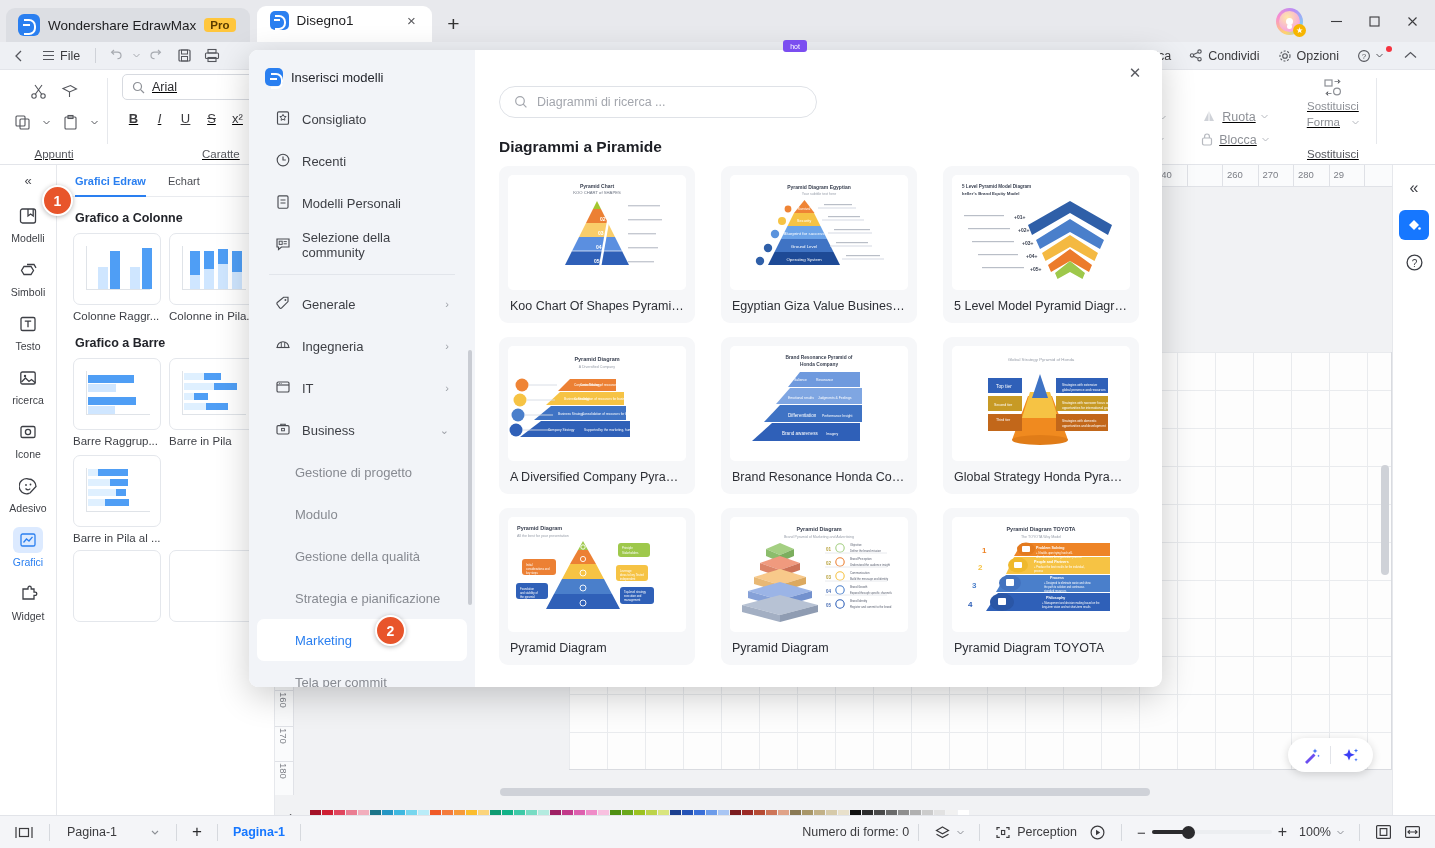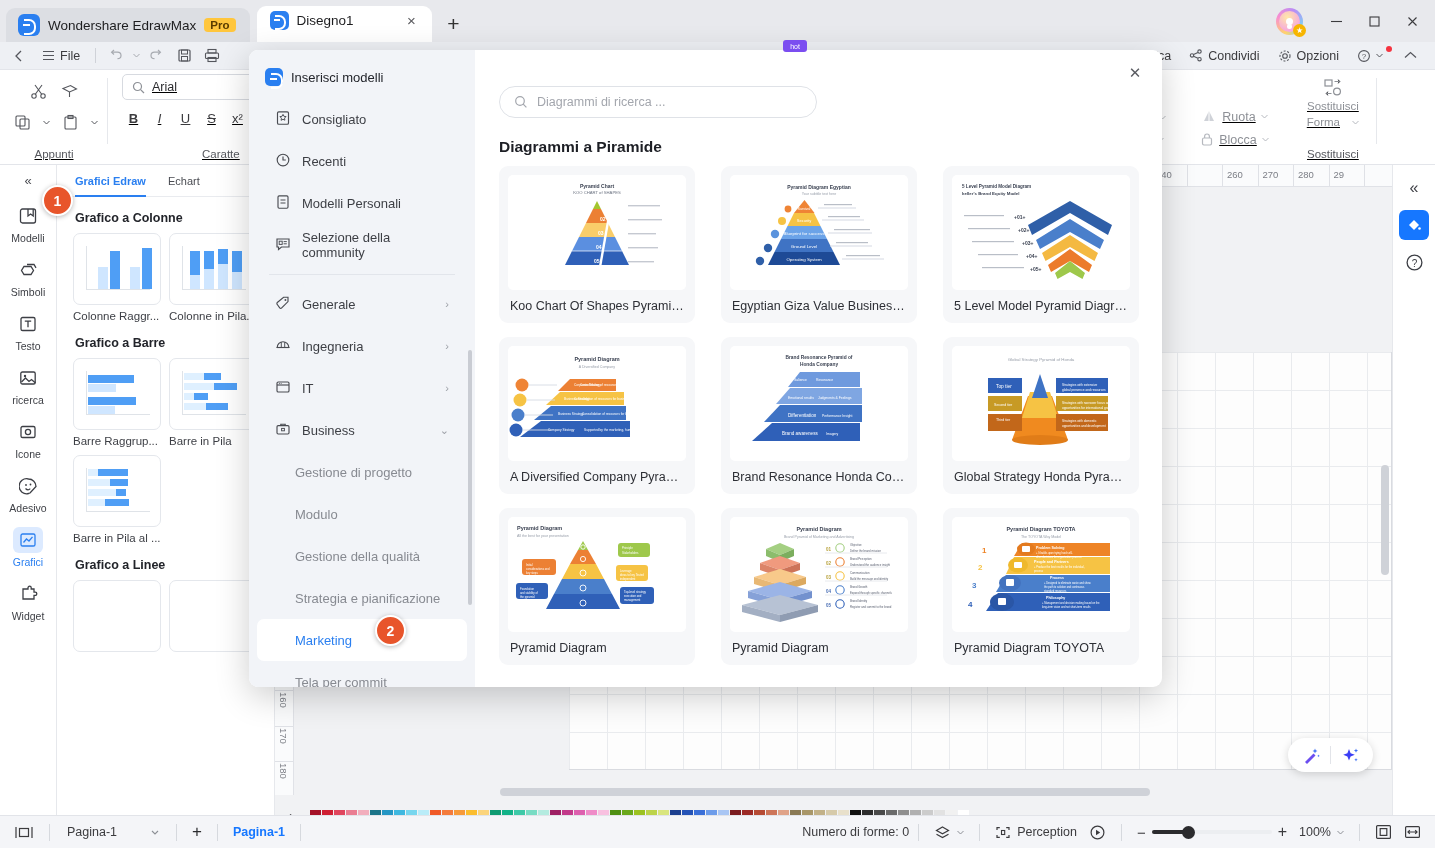--- a/index.html
+++ b/index.html
@@ -720,21 +720,20 @@
           <span style="position:absolute;left:14px;top:23px;width:22px;height:7px;background:#dff0ff"></span>
           <span style="position:absolute;left:36px;top:23px;width:18px;height:7px;background:#4f9ef5"></span>
           <span style="position:absolute;left:14px;top:33px;width:28px;height:7px;background:#dff0ff"></span>
           <span style="position:absolute;left:42px;top:33px;width:10px;height:7px;background:#4f9ef5"></span>
           <span style="position:absolute;left:14px;top:43px;width:17px;height:7px;background:#dff0ff"></span>
           <span style="position:absolute;left:31px;top:43px;width:24px;height:7px;background:#4f9ef5"></span>
         </div>
         <div class="cp-name">Barre in Pila al ...</div>
       </div>
     </div>
-    <div class="cp-section">Grafico a Linee</div>
     <div class="cp-grid">
       <div class="cp-card">
           <div class="cp-thumb"></div>
         </div>
       <div class="cp-card">
           <div class="cp-thumb"></div>
         </div>
     </div>
   </div>
 

